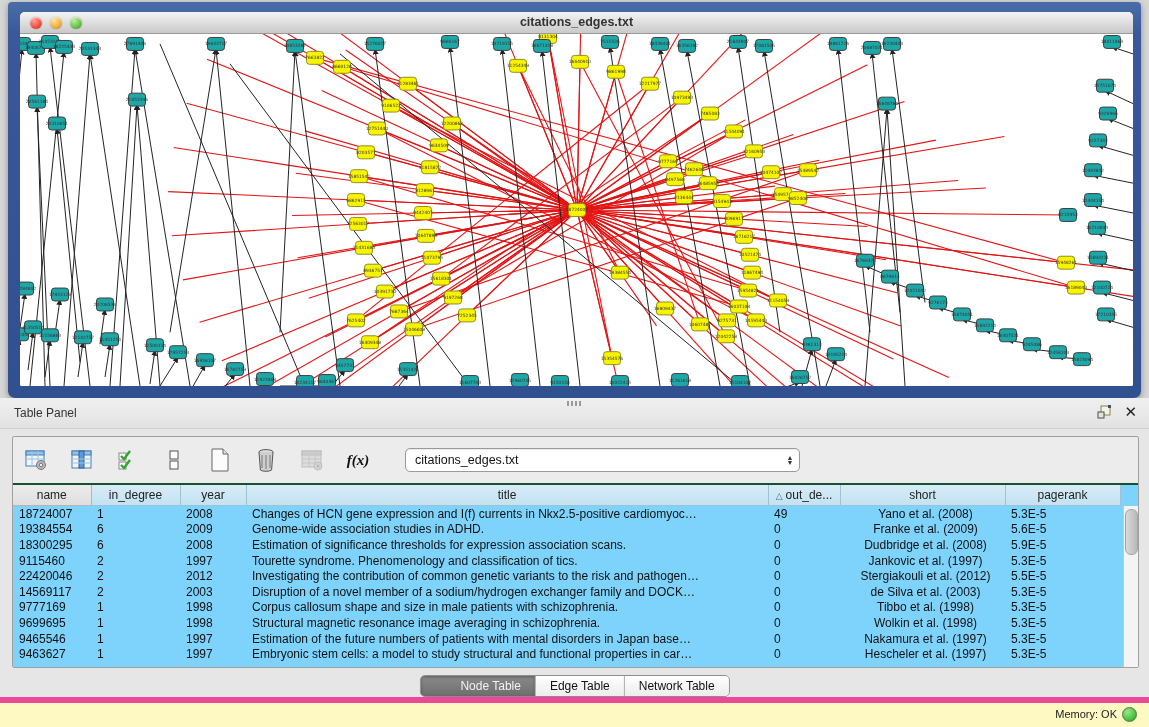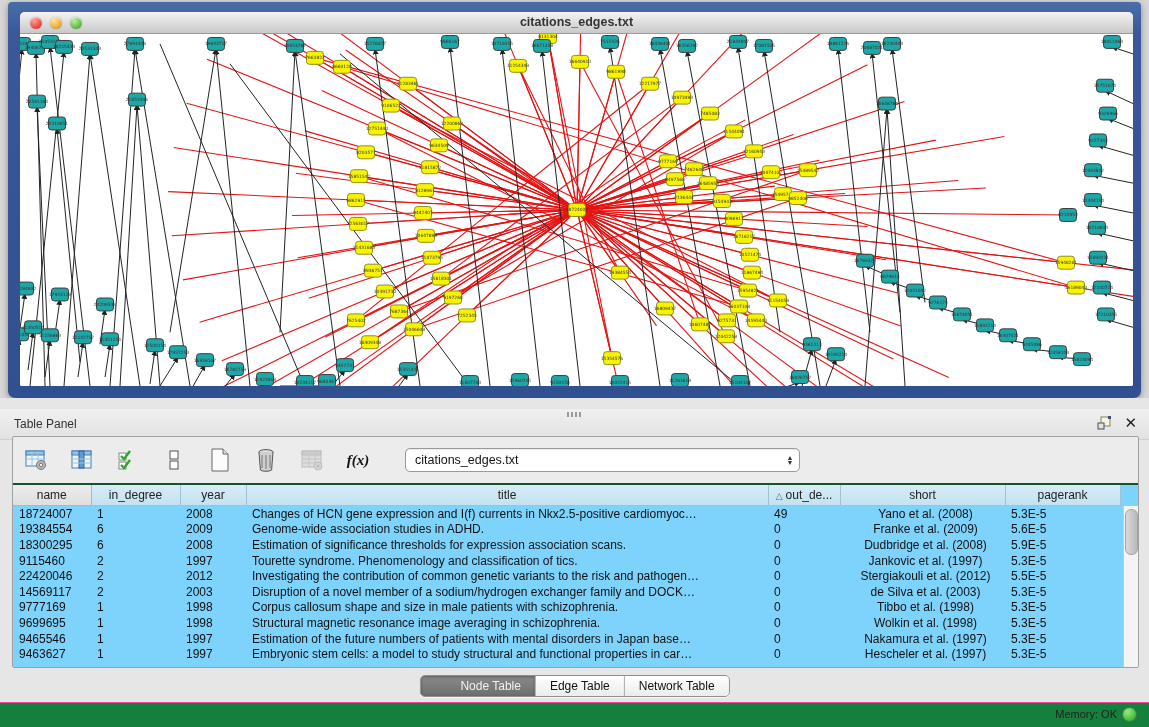--- a/index.html
+++ b/index.html
@@ -36,21 +36,21 @@
   .light.yellow{background:radial-gradient(circle at 35% 30%,#ffe39a,#eeae38 60%,#b67a14);}
   .light.green{background:radial-gradient(circle at 35% 30%,#b9f0a0,#66c049 60%,#378a1f);}
   .net-canvas{position:absolute;left:0;top:22px;right:0;bottom:0;background:#fff;}
   svg.graph{display:block;width:100%;height:100%;}
   .g-label{font-family:"DejaVu Sans",sans-serif;font-size:4.4px;fill:#333;}
   line.edge-k{stroke:#222;stroke-width:1;}
   line.edge-r{stroke:#e41414;stroke-width:1.1;}
   
   .table-panel{position:absolute;left:0;top:398px;width:1149px;height:329px;background:#e6e6e6;}
   .tp-header{position:absolute;left:0;top:0;width:100%;height:30px;
-    background:linear-gradient(180deg,#f0f0f0,#e2e2e2);border-bottom:1px solid #cfcfcf;margin-top:11px;}
+    background:linear-gradient(180deg,#f0f0f0,#e2e2e2);border-bottom:1px solid #cfcfcf;}
   .tp-title{position:absolute;left:14px;top:8px;font-size:12px;color:#333;}
   .tp-buttons{position:absolute;right:12px;top:6px;display:flex;gap:12px;align-items:center;}
   .tp-float{width:16px;height:16px;}
   .tp-close{font-size:15px;font-weight:bold;color:#222;line-height:16px;cursor:default;}
   .grip{position:absolute;left:567px;top:3px;width:14px;height:5px;
     background:repeating-linear-gradient(90deg,#9a9a9a 0 2px,transparent 2px 4px);}
   .tp-box{position:absolute;left:12px;top:38px;width:1125px;height:230px;
     background:#ececec;border:1px solid #a0a0a0;border-radius:2px;}
   .toolbar{position:absolute;left:0;top:0;right:0;height:46px;display:flex;align-items:center;padding-left:10px;gap:20px;}
   .tbtn{width:26px;height:26px;display:flex;align-items:center;justify-content:center;border-radius:3px;}
@@ -84,21 +84,21 @@
     border:1px solid #8e8e8e;border-radius:5px;overflow:hidden;height:20px;
     box-shadow:0 1px 0 rgba(255,255,255,.7);}
   .seg .segbtn{
     padding:0 14px;display:flex;align-items:center;font-size:12px;color:#111;
     background:linear-gradient(180deg,#ffffff,#ececec);border-left:1px solid #b0b0b0;
   }
   .seg .segbtn:first-child{border-left:none;}
   .seg .segbtn.active{background:linear-gradient(180deg,#8a8a8a,#6e6e6e);color:#f2f2f2;
     box-shadow:inset 0 1px 3px rgba(0,0,0,.35);padding-left:40px;}
   
-  .statusbar{position:absolute;left:0;bottom:0;width:100%;height:24px;background:#15803d;border-top:1px solid #ec4899;}
+  .statusbar{position:absolute;left:0;bottom:0;width:100%;height:24px;background:#fef9c3;border-top:6px solid #ec4899;}
   .memory{position:absolute;right:32px;top:5px;font-size:11px;color:#222;}
   .memdot{position:absolute;right:12px;top:4px;width:13px;height:13px;border-radius:50%;
     background:radial-gradient(circle at 35% 30%,#9ae886,#46c03e 65%,#2b8a22);border:1px solid #4c7a45;}
   .icon-svg{display:block;}
 </style>
 </head>
 <body>
 
 <div class="net-frame">
   <div class="net-window">

